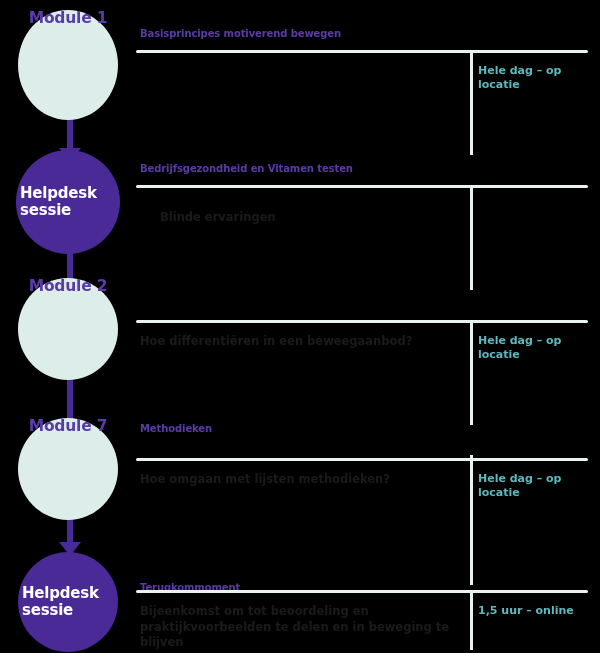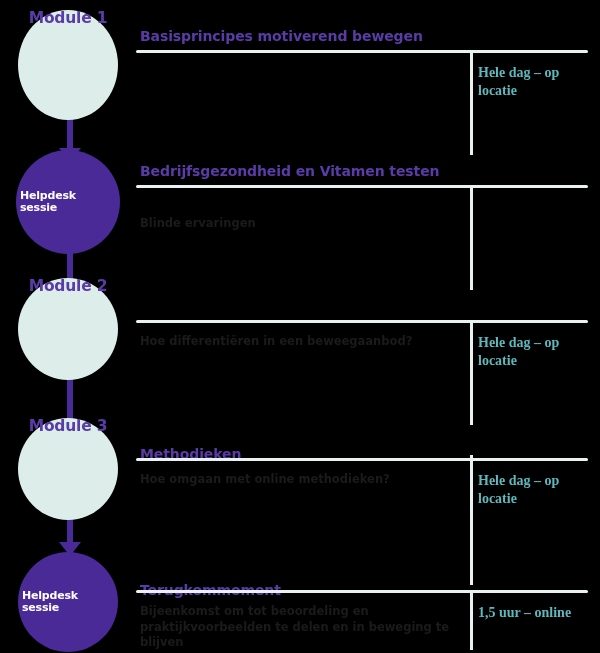--- a/index.html
+++ b/index.html
@@ -52,21 +52,21 @@
     letter-spacing: -0.2px;
   }
   .node-mint {
     background: #ddeeea;
     color: #5b3ba8;
     font-size: 15.5px;
   }
   .node-purple {
     background: #4a2a96;
     color: #ffffff;
-    font-size: 11px;
+    font-size: 15px;
   }
   .node span { display: block; padding: 0 4px; }
 
   
   .hrule {
     position: absolute;
     left: 136px;
     width: 452px;
     height: 3px;
     background: #e8f2f0;
@@ -76,46 +76,45 @@
     position: absolute;
     left: 470px;
     width: 3px;
     background: #e8f2f0;
   }
 
   .sec-title {
     position: absolute;
     left: 140px;
     color: #5b3ba8;
-    font-size: 14px;
+    font-size: 10px;
     font-weight: bold;
     letter-spacing: -0.1px;
     white-space: nowrap;
     filter: blur(0.55px);
   }
   .sec-body {
     position: absolute;
     left: 140px;
     width: 320px;
     color: #1b1b1b;
     font-size: 11.5px;
     line-height: 1.35;
     font-weight: bold;
     filter: blur(0.55px);
   }
   .sec-meta {
     position: absolute;
     left: 478px;
     width: 108px;
     color: #5fb8bd;
-    font-size: 14px;
+    font-size: 11px;
     line-height: 1.28;
     font-weight: bold;
     filter: blur(0.5px);
-    font-family: Liberation Serif, serif;
   }
 </style>
 </head>
 <body>
 
 <div id="canvas">
 
   <div class="rail-line" style="top:118px;height:42px;"></div>
   <div class="rail-arrowhead" style="top:148px;"></div>
 
@@ -133,49 +132,49 @@
   <div class="node node-purple" style="left:16px;top:150px;width:104px;height:104px;flex-direction:column;">
     <span>Helpdesk</span>
     <span>sessie</span>
   </div>
 
   <div class="node node-mint" style="left:18px;top:278px;width:100px;height:102px;">
     <span>Module 2</span>
   </div>
 
   <div class="node node-mint" style="left:18px;top:418px;width:100px;height:102px;">
-    <span>Module 3</span>
+    <span>Module 7</span>
   </div>
 
   <div class="node node-purple" style="left:18px;top:552px;width:100px;height:100px;flex-direction:column;">
     <span>Helpdesk</span>
     <span>sessie</span>
   </div>
 
   <div class="vrule" style="top:50px;height:105px;"></div>
   <div class="vrule" style="top:185px;height:105px;"></div>
   <div class="vrule" style="top:320px;height:105px;"></div>
   <div class="vrule" style="top:455px;height:130px;"></div>
   <div class="vrule" style="top:590px;height:60px;"></div>
 
   <div class="sec-title" style="top:28px;">Basisprincipes motiverend bewegen</div>
   <div class="hrule" style="top:50px;"></div>
   <div class="sec-meta" style="top:64px;">Hele dag – op locatie</div>
 
   <div class="sec-title" style="top:163px;">Bedrijfsgezondheid en Vitamen testen</div>
   <div class="hrule" style="top:185px;"></div>
-  <div class="sec-body" style="top:216px;">Blinde ervaringen</div>
+  <div class="sec-body" style="top:210px;margin-left:20px;">Blinde ervaringen</div>
 
   <div class="hrule" style="top:320px;"></div>
   <div class="sec-body" style="top:334px;">Hoe differentiëren in een beweegaanbod?</div>
   <div class="sec-meta" style="top:334px;">Hele dag – op locatie</div>
 
-  <div class="sec-title" style="top:446px;">Methodieken</div>
+  <div class="sec-title" style="top:423px;">Methodieken</div>
   <div class="hrule" style="top:458px;"></div>
-  <div class="sec-body" style="top:472px;">Hoe omgaan met online methodieken?</div>
+  <div class="sec-body" style="top:472px;">Hoe omgaan met lijsten methodieken?</div>
   <div class="sec-meta" style="top:472px;">Hele dag – op locatie</div>
 
   <div class="sec-title" style="top:568px;margin-top:14px;">Terugkommoment</div>
   <div class="hrule" style="top:590px;"></div>
   <div class="sec-body" style="top:604px;">Bijeenkomst om tot beoordeling en praktijkvoorbeelden te delen en in beweging te blijven</div>
   <div class="sec-meta" style="top:604px;">1,5 uur – online</div>
 
 </div>
 
 </body></html>

